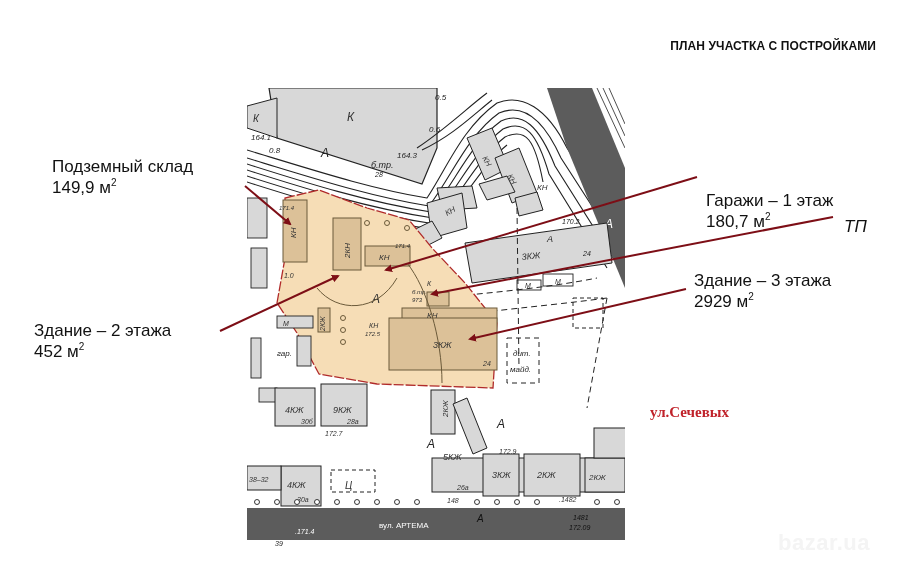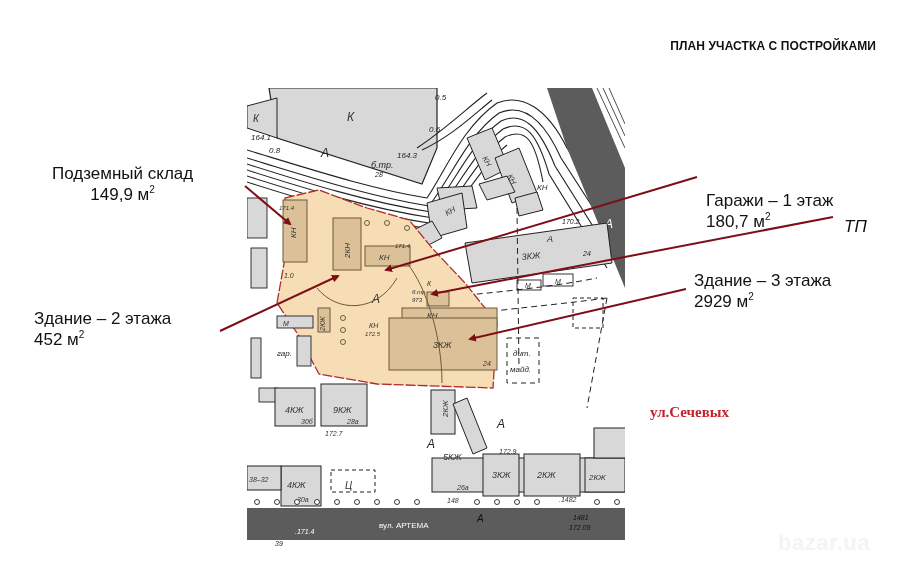--- a/index.html
+++ b/index.html
@@ -204,36 +204,36 @@
     </g>
     <text x="132" y="440" font-size="8" fill="#fff" font-style="normal">вул. АРТЕМА</text>
     <text x="48" y="446" font-size="7" fill="#fff">.171.4</text>
     <text x="230" y="434" font-size="10" fill="#111">А</text>
     <text x="326" y="432" font-size="7" fill="#111">1481</text>
     <text x="322" y="442" font-size="7" fill="#111">172.09</text>
     <text x="28" y="458" font-size="7" fill="#222">39</text>
   </svg>
 </div>
 
-<div class="label" style="left:52px; top:163px;text-align:center;">
+<div class="label" style="left:52px; top:156px;">
   <div>Подземный склад</div>
   <div><span>149,9 м</span><sup>2</sup></div>
 </div>
 <div class="label" style="left:706px; top:155px;margin-top:35px;">
   <div>Гаражи – 1 этаж</div>
   <div><span>180,7 м</span><sup>2</sup></div>
 </div>
 <div class="label" style="left:844px; top:216px;font-style:italic;">
   <div>ТП</div>
 </div>
 <div class="label" style="left:694px; top:270px;">
   <div>Здание – 3 этажа</div>
   <div><span>2929 м</span><sup>2</sup></div>
 </div>
-<div class="label" style="left:34px; top:308px;">
+<div class="label" style="left:34px; top:320px;">
   <div>Здание – 2 этажа</div>
   <div><span>452 м</span><sup>2</sup></div>
 </div>
 
 <svg class="arrows" width="906" height="565" viewBox="0 0 906 565">
   <defs>
     <marker id="ah" markerWidth="8" markerHeight="8" refX="6" refY="4" orient="auto" markerUnits="userSpaceOnUse">
       <path d="M0,0 L8,4 L0,8 z" fill="#7d0e16"></path>
     </marker>
   </defs>

